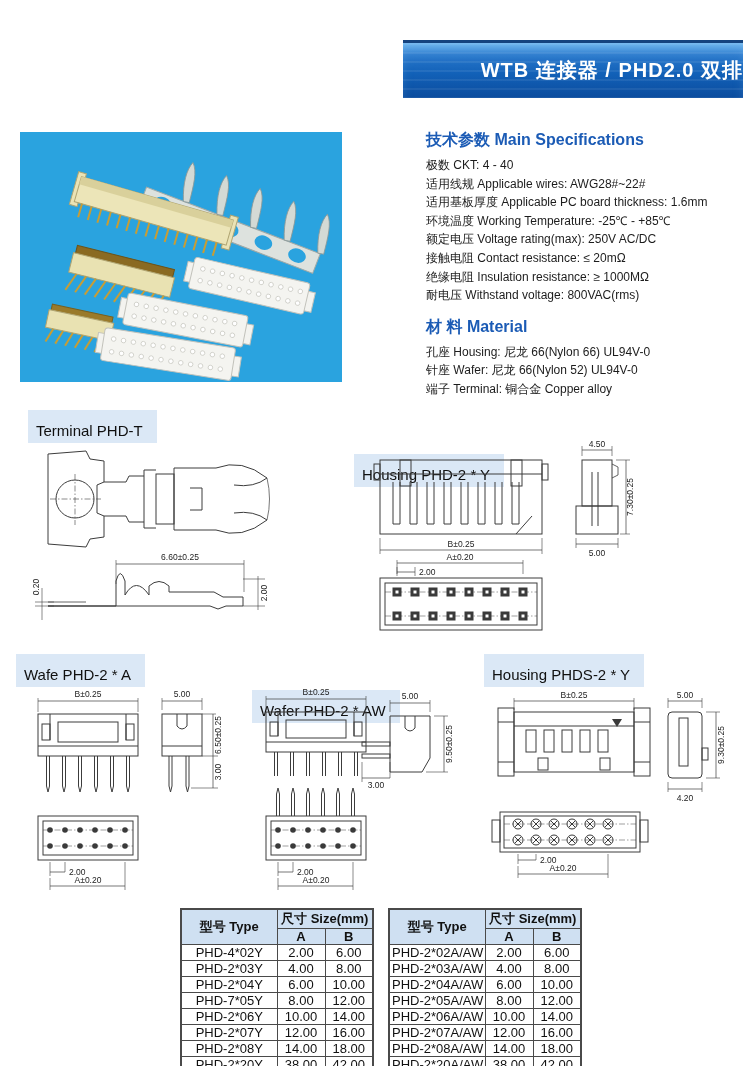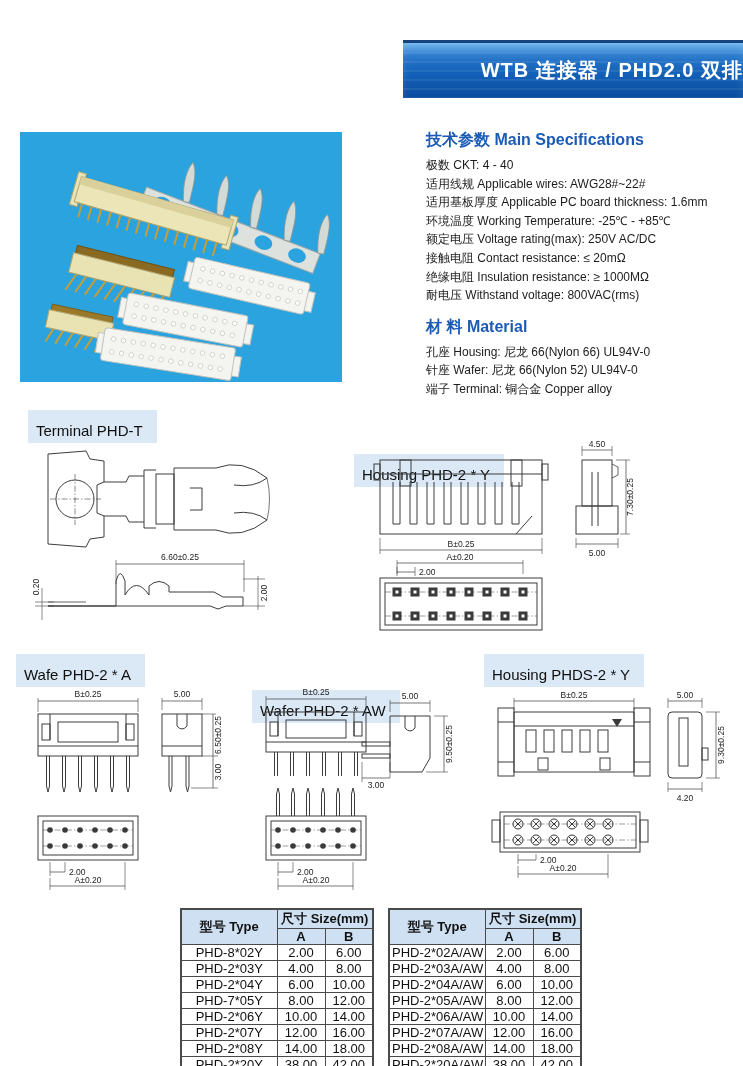--- a/index.html
+++ b/index.html
@@ -491,21 +491,21 @@
         <th rowspan="2">型号 Type</th>
         <th colspan="2">尺寸 Size(mm)</th>
       </tr>
       <tr>
         <th>A</th>
         <th>B</th>
       </tr>
     </thead>
     <tbody>
         <tr>
-          <td>PHD-8*02Y</td>
+          <td>PHD-4*02Y</td>
           <td>2.00</td>
           <td>6.00</td>
         </tr>
         <tr>
           <td>PHD-2*03Y</td>
           <td>4.00</td>
           <td>8.00</td>
         </tr>
         <tr>
           <td>PHD-2*04Y</td>

